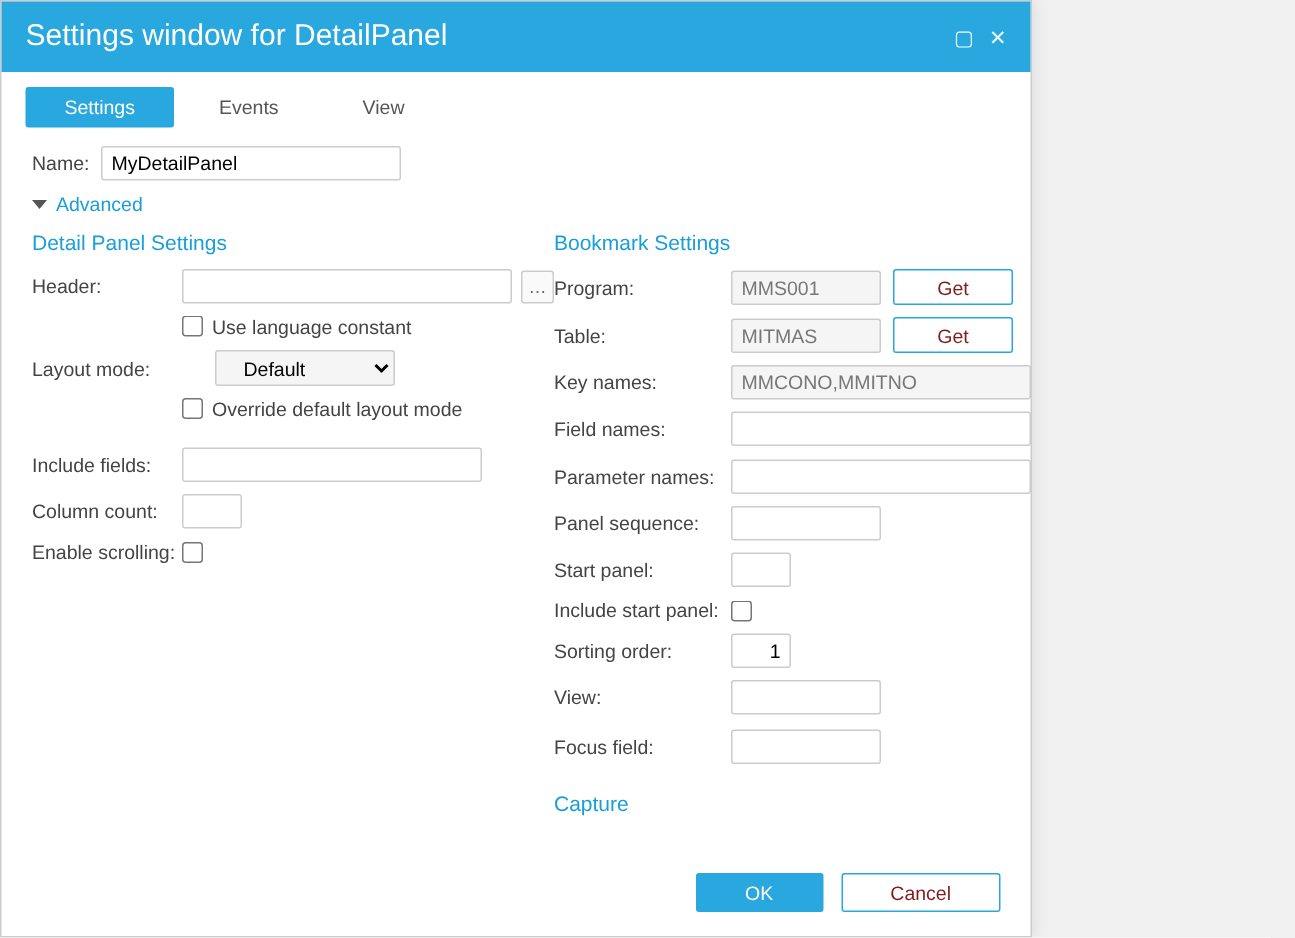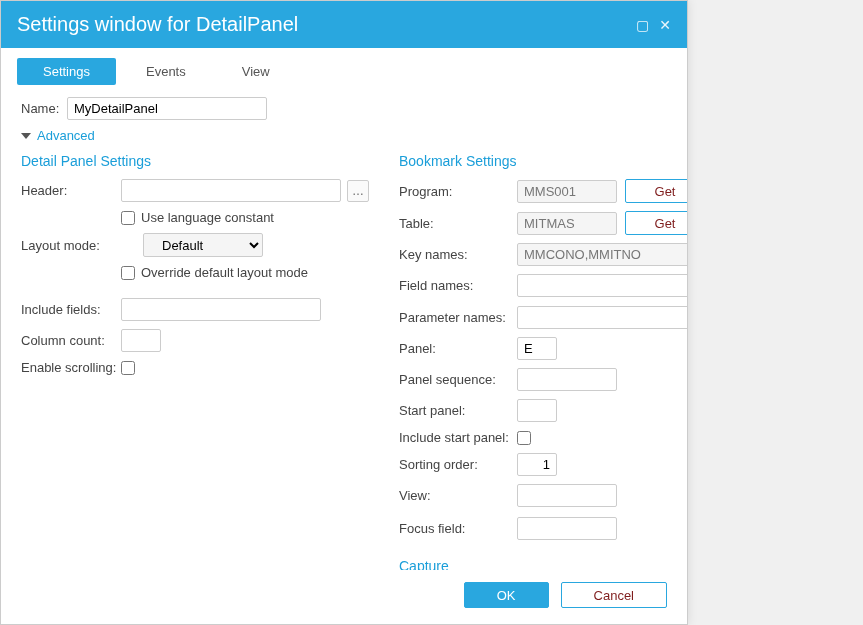--- a/index.html
+++ b/index.html
@@ -12,26 +12,26 @@
   .tab { padding: 6px 26px; cursor: pointer; color: #555; }
   .tab.active { background: #29a7df; color: #fff; border-radius: 2px; }
   .content { flex: 1; padding: 12px 20px 0 20px; overflow: auto; font-size: 13px; color: #444; }
   .row { display: flex; align-items: center; margin-bottom: 8px; }
   .row label { display: inline-block; }
   input[type="text"] { border: 1px solid #ccc; height: 23px; padding: 2px 6px; font-size: 13px; background: #fff; border-radius: 2px; }
   input[disabled] { background: #f5f5f5; color: #777; }
   .advanced-toggle { color: #1a9ed9; cursor: pointer; display: flex; align-items: center; gap: 6px; margin: 6px 0 10px 0; font-size: 13px; }
   .caret { display: inline-block; width: 0; height: 0; border-left: 5px solid transparent; border-right: 5px solid transparent; border-top: 6px solid #555; }
   .section-title { color: #1a9ed9; font-size: 14px; margin-bottom: 10px; }
-  .columns { display: flex; gap: 30px; }
+  .columns { display: flex; }
   .col { flex: 1; }
   .col-left .lbl { width: 100px; }
   .col-right .lbl { width: 118px; }
   .indent { margin-left: 100px; }
-  .checkbox-row { display: flex; align-items: center; gap: 6px; margin-bottom: 8px; }
+  .checkbox-row { display: flex; align-items: flex-start; gap: 6px; margin-bottom: 8px; }
   input[type="checkbox"] { width: 14px; height: 14px; margin:0; }
   select { border: 1px solid #ccc; height: 24px; font-size: 13px; background: #f5f5f5; padding: 2px 14px; border-radius: 2px; margin-left: 22px; }
   .btn { border: 1px solid #29a7df; background: #fff; color: #7f1d1d; height: 24px; padding: 0 18px; font-size: 13px; cursor: pointer; border-radius: 2px; }
   .btn-primary { background: #29a7df; color: #fff; }
   .btn-sq { width: 26px; padding: 0; text-align: center; }
   .btn-sq-grey { width: 22px; height:22px; padding:0; border:1px solid #ccc; background:#fafafa; color:#666; border-radius:2px; cursor:pointer; font-size:12px; }
   .footer { padding: 12px 20px 16px 0; display: flex; justify-content: flex-end; gap: 12px; }
   .footer .btn { height: 26px; padding: 0 32px; }
 </style>
 </head>
@@ -131,24 +131,20 @@
           <label class="lbl">Field names:</label>
           <input type="text" style="width: 200px;" value="">
         </div>
         <div class="row">
           <label class="lbl">Parameter names:</label>
           <input type="text" style="width: 200px;" value="">
           <span style="width:8px"></span>
           <button class="btn btn-sq">...</button>
         </div>
         <div class="row">
-          <label class="lbl">Panel:</label>
-          <input type="text" style="width: 40px;" value="E">
-        </div>
-        <div class="row">
           <label class="lbl">Panel sequence:</label>
           <input type="text" style="width: 100px;" value="">
         </div>
         <div class="row">
           <label class="lbl">Start panel:</label>
           <input type="text" style="width: 40px;" value="">
         </div>
         <div class="row">
           <label class="lbl">Include start panel:</label>
           <input type="checkbox" style="">

